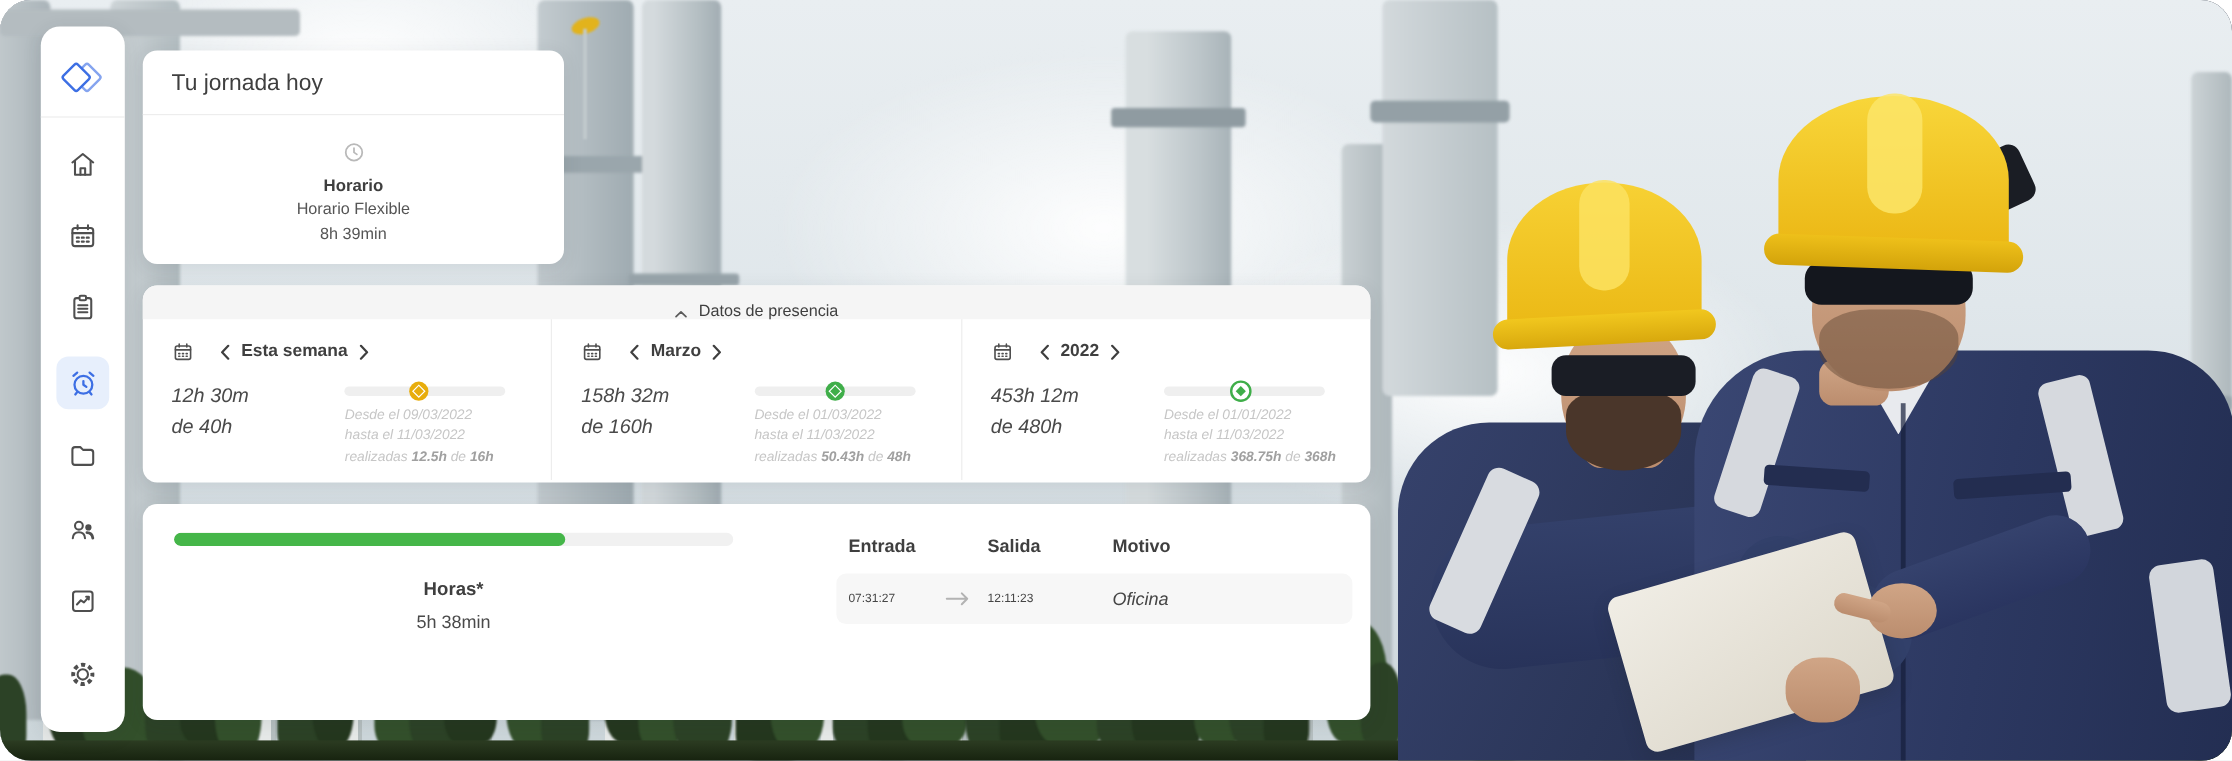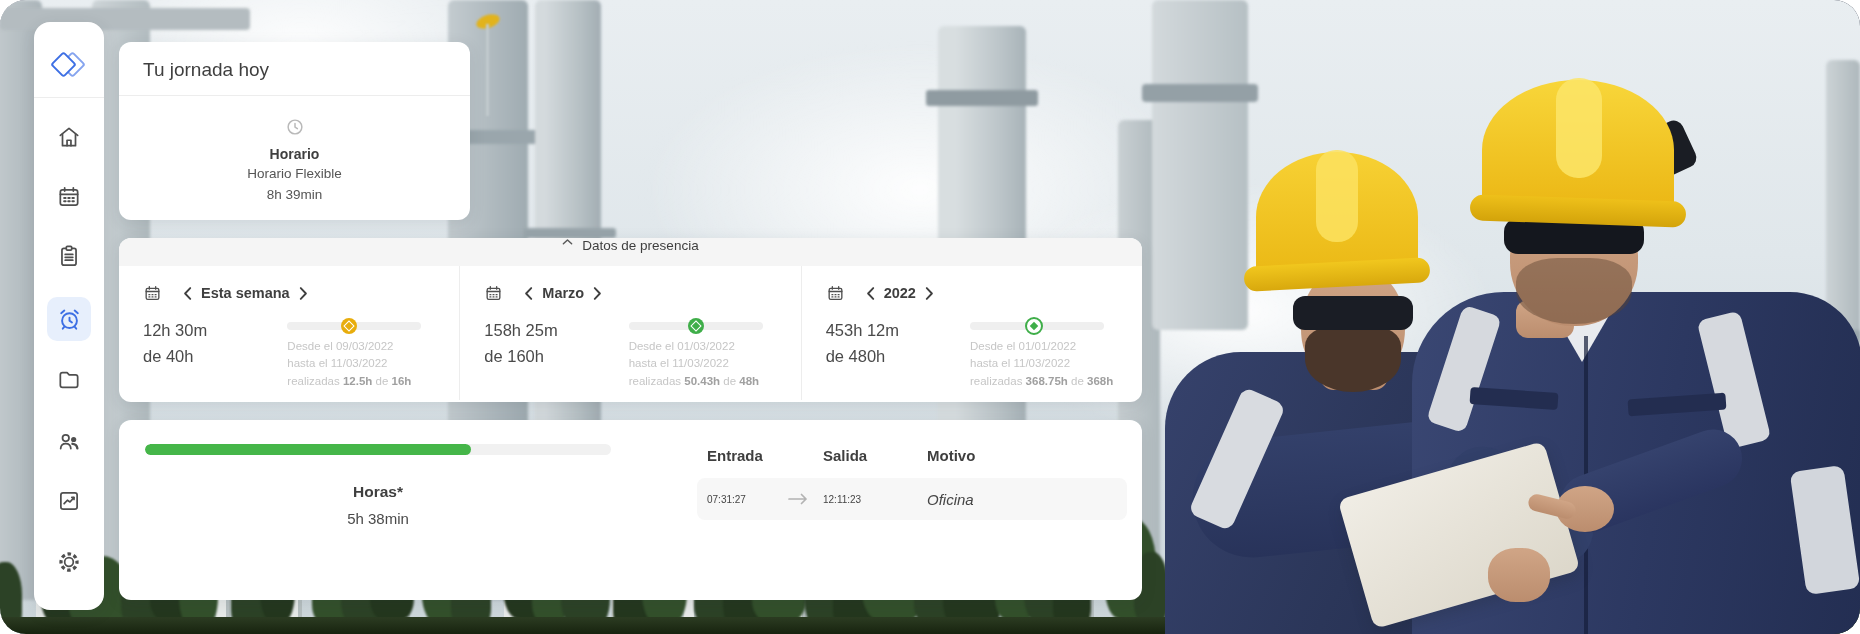--- a/index.html
+++ b/index.html
@@ -41,30 +41,30 @@
   .jornada{left:119px;top:42px;width:351px;height:178px;}
   .jornada .title{padding:17px 24px 14px 24px;font-size:19px;font-weight:500;color:#3f3f3f;border-bottom:1px solid #ededed;}
   .jornada .cols{display:flex;height:124px;}
   .jornada .col{flex:1;display:flex;flex-direction:column;align-items:center;justify-content:center;gap:2px;padding-top:4px;}
   .jornada .col+.col{border-left:1px solid #ececec;}
   .jc-label{font-size:14px;font-weight:700;color:#3f3f3f;margin-top:6px;}
   .jc-line{font-size:13.5px;color:#555;line-height:1.42;}
 
   
   .presencia{left:119px;top:238px;width:1023px;height:164px;}
-  .pres-header{height:28px;background:#f5f5f5;border-radius:12px 12px 0 0;display:flex;align-items:flex-start;justify-content:center;gap:9px;cursor:pointer;}
+  .pres-header{height:28px;background:#f5f5f5;border-radius:12px 12px 0 0;display:flex;align-items:flex-end;justify-content:center;gap:9px;cursor:pointer;}
   .pres-header span{font-size:13.5px;color:#3f3f3f;}
   .pres-body{display:flex;height:134px;}
   .pcol{flex:1;padding:16px 20px 0 24px;}
   .pcol+.pcol{border-left:1px solid #ededed;}
   .pcol-head{display:flex;align-items:center;gap:7px;height:22px;}
   .pcol-head .nav{display:flex;align-items:center;gap:6px;margin-left:14px;}
   .pcol-label{font-size:14.5px;font-weight:700;color:#3f3f3f;padding:0 3px;}
   .chev{cursor:pointer;display:flex;align-items:center;}
-  .pcol-row{display:flex;margin-top:14px;}
+  .pcol-row{display:flex;margin-top:14px;font-style:italic;}
   .phours{font-size:16.5px;color:#4a4a4a;line-height:1.55;white-space:nowrap;}
   .pright{margin-left:auto;width:152px;}
   .ptrack{position:relative;width:134px;height:8px;border-radius:4px;background:#efefef;margin-top:4px;}
   .marker{--mc:#3fae49;position:absolute;top:50%;transform:translate(-50%,-50%);width:16px;height:16px;border-radius:50%;background:var(--mc);display:flex;align-items:center;justify-content:center;}
   .marker .dm{width:6px;height:6px;transform:rotate(45deg);border:1.6px solid #fff;background:rgba(255,255,255,0);}
   .marker.outline{background:#fff;border:2px solid var(--mc);width:14px;height:14px;}
   .marker.outline .dm{width:6px;height:6px;border:none;background:var(--mc);}
   .pdates{margin-top:8px;font-size:11.5px;color:#c6c6c6;line-height:1.5;}
   .pdates b{color:#a0a0a0;font-weight:700;}
 
@@ -359,21 +359,21 @@
               <span class="pcol-label">Marzo</span>
               <span class="chev">
                   <svg width="9" height="13" viewBox="0 0 8 12" fill="none" stroke="#3f3f3f" stroke-width="1.7" stroke-linecap="round" stroke-linejoin="round">
                     <path d="M1.5 1l4.7 5-4.7 5"></path>
                   </svg>
                 </span>
             </span>
           </div>
           <div class="pcol-row">
             <div class="phours">
-              <div>158h 25m</div>
+              <div>158h 32m</div>
               <div>de 160h</div>
             </div>
             <div class="pright">
               <div class="ptrack">
                   <span class="marker" style="left: 50%; --mc: #3FAE49;">
                     <span class="dm"></span>
                   </span>
                 </div>
               <div class="pdates">
                 <div>Desde el 01/03/2022</div>

